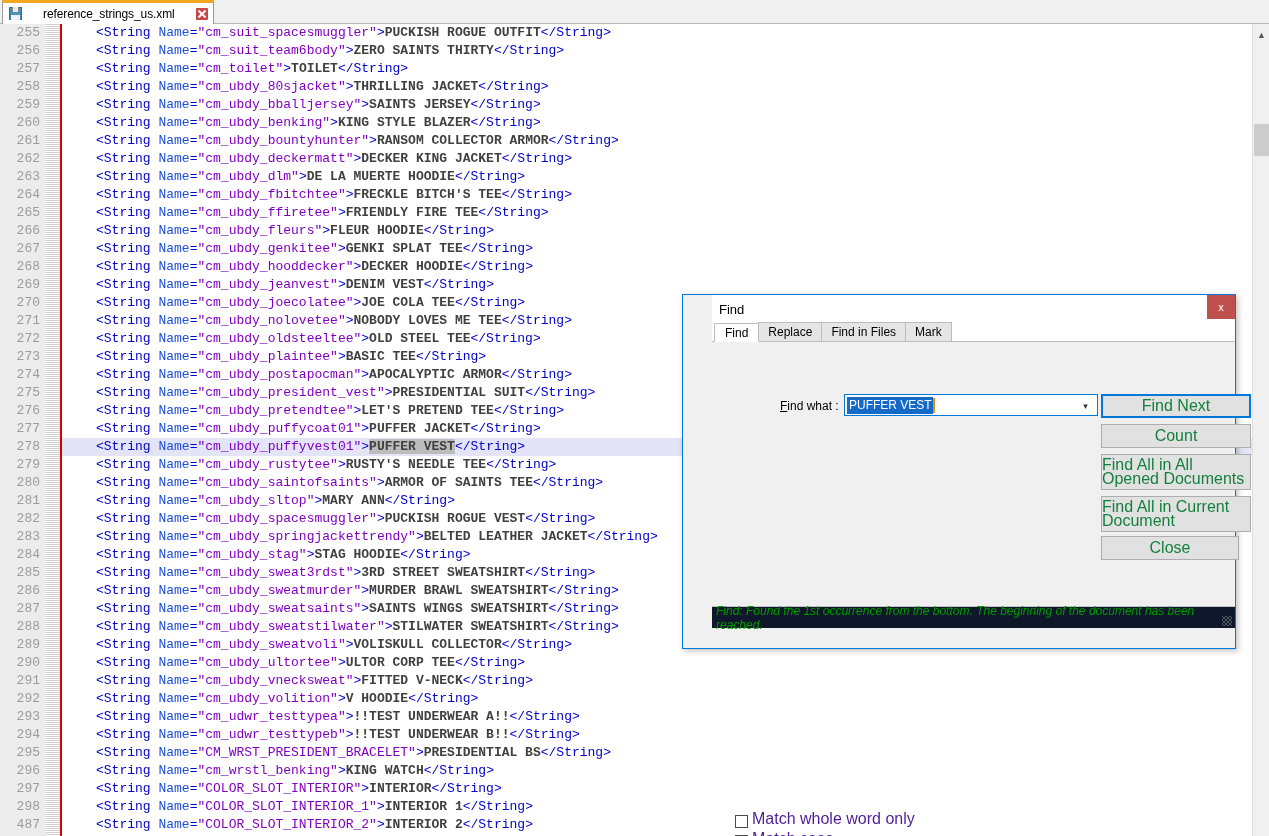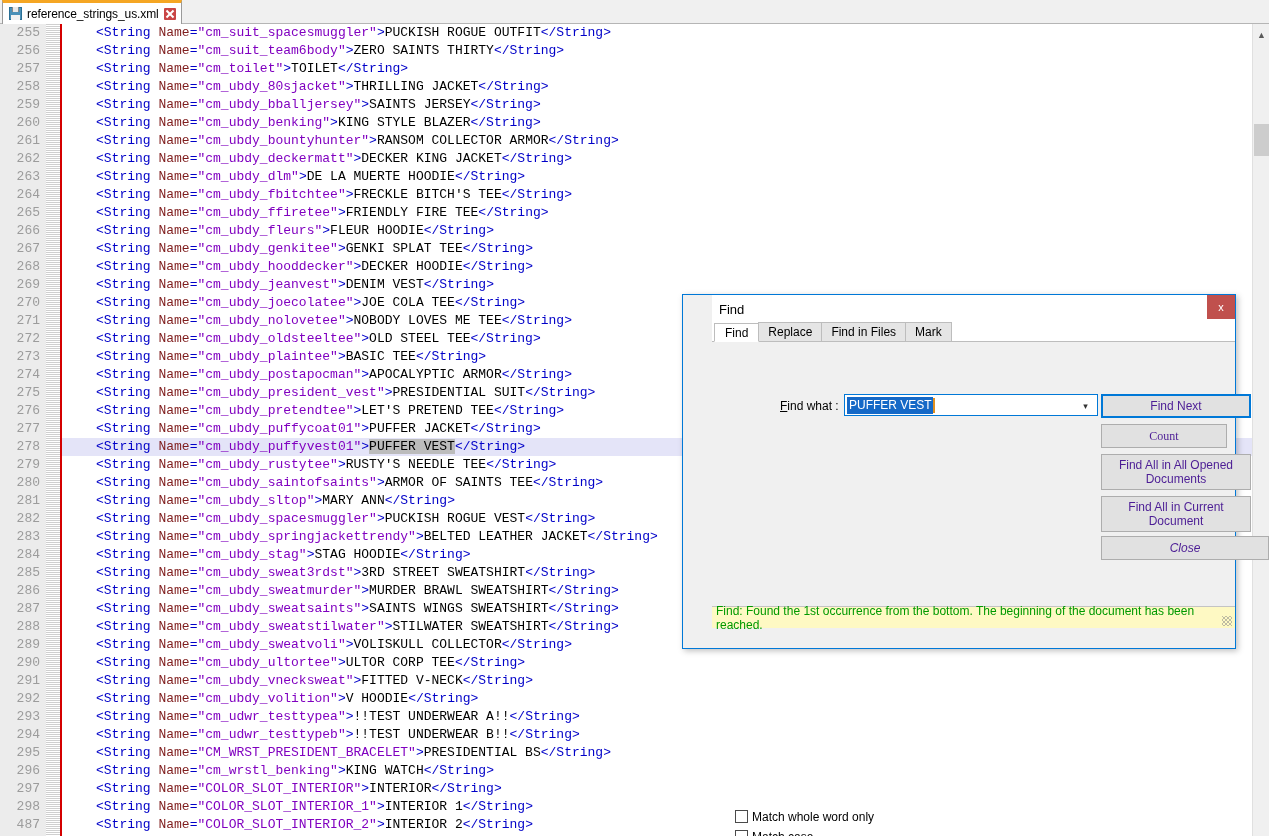--- a/index.html
+++ b/index.html
@@ -29,21 +29,21 @@
     align-items: center;
     padding: 0 5px 0 6px;
     background: #ffffff;
     border-left: 1px solid #9a9a9a;
     border-right: 1px solid #9a9a9a;
     border-top: 3px solid #f5a623;
     font-size: 12px;
     color: #000;
     white-space: nowrap;
   }
-  #tab-active .tab-label { margin: 0 5px; letter-spacing: -0.1px; text-align: right; }
+  #tab-active .tab-label { margin: 0 21px; letter-spacing: -0.1px; text-align: right; }
   .save-icon { width: 13px; height: 13px; position: relative; flex: 0 0 auto; }
   .save-icon .body {
     position: absolute; left: 0; top: 0; width: 13px; height: 13px;
     background: #4a90b8; border: 1px solid #2a6f95;
   }
   .save-icon .shutter {
     position: absolute; left: 3px; top: 0px; width: 7px; height: 5px;
     background: #e8e8e8; border-left: 1px solid #888; border-right: 1px solid #888;
   }
   .save-icon .label {
@@ -95,23 +95,23 @@
     white-space: pre;
   }
   .ln {
     position: absolute; left: 0; width: 40px; text-align: right;
     color: #9c9c9c; font-family: "Liberation Mono","DejaVu Sans Mono",monospace;
     font-size: 13px; line-height: 18px;
   }
   .code-text { padding-left: 34px; }
   .row-hl { background: #e4e4f8; }
   .t-tag   { color: #0000c8; }
-  .t-attr  { color: #7f1d1d; }
+  .t-attr  { color: #1d4ed8; }
   .t-val   { color: #8000c0; }
-  .t-txt   { color: #000000; font-weight: normal; }
+  .t-txt   { color: #404040; font-weight: bold; }
   .sel-find { background: #bcbcbc; }
 
   
   #vscroll {
     position: absolute; right: 0; top: 24px; width: 17px; height: 812px;
     background: #f0f0f0; border-left: 1px solid #e0e0e0;
   }
   #vscroll .arrow-up {
     position: absolute; top: 2px; left: 0; width: 17px; height: 17px;
     display: flex; align-items: center; justify-content: center;
@@ -200,50 +200,50 @@
   #combo-arrow {
     position: absolute; right: 3px; top: 3px; width: 17px; height: 16px;
     display: flex; align-items: center; justify-content: center;
     color: #333; font-size: 9px; cursor: pointer;
   }
 
   .btn {
     position: absolute;
     background: #e1e1e1;
     border: 1px solid #adadad;
-    font-size: 12px; color: #4c1d95;
+    font-size: 16px; color: #15803d;
     display: flex; align-items: center; justify-content: center;
-    text-align: center; line-height: 14px;
+    text-align: left; line-height: 14px;
     cursor: pointer;
   }
   .btn.primary { border: 2px solid #0078d7; background: #e1e1e1; }
 
   #btn-findnext { left: 389px; top: 52px; width: 150px; height: 24px; }
-  #btn-count    { left: 389px; top: 82px; width: 126px; height: 24px; font-family: Liberation Serif, serif; }
+  #btn-count    { left: 389px; top: 82px; width: 150px; height: 24px; }
   #btn-findall-opened { left: 389px; top: 112px; width: 150px; height: 36px; }
   #btn-findall-current { left: 389px; top: 154px; width: 150px; height: 36px; }
-  #btn-close    { left: 389px; top: 194px; width: 168px; height: 24px; font-style: italic; }
+  #btn-close    { left: 389px; top: 194px; width: 138px; height: 24px; }
 
   .chk-row {
-    position: absolute; display: flex; align-items: flex-start; font-size: 12px; color: #000000;
+    position: absolute; display: flex; align-items: flex-end; font-size: 16px; color: #4c1d95;
     cursor: pointer;
   }
   .cbox {
     width: 13px; height: 13px; border: 1px solid #4a4a4a; background: #fff;
     margin-right: 4px; position: relative; flex: 0 0 auto;
   }
   #chk-wholeword { left: 23px; top: 468px; }
   #chk-matchcase { left: 23px; top: 488px; }
 
   #statusbar {
     position: absolute; left: 0; bottom: 0;
     width: 100%; height: 22px;
-    background: #fef9c3;
+    background: #0f172a;
     border-top: 1px solid #c4c4c4;
-    display: flex; align-items: center;
+    display: flex; align-items: center; font-style: italic;
   }
   #status-text {
     font-size: 12px; color: #009900; padding-left: 4px;
   }
   #grip {
     position: absolute; right: 3px; bottom: 2px;
     width: 10px; height: 10px; opacity: .55;
     background-image:
       radial-gradient(#8a8a8a 40%, transparent 41%),
       radial-gradient(#8a8a8a 40%, transparent 41%);

